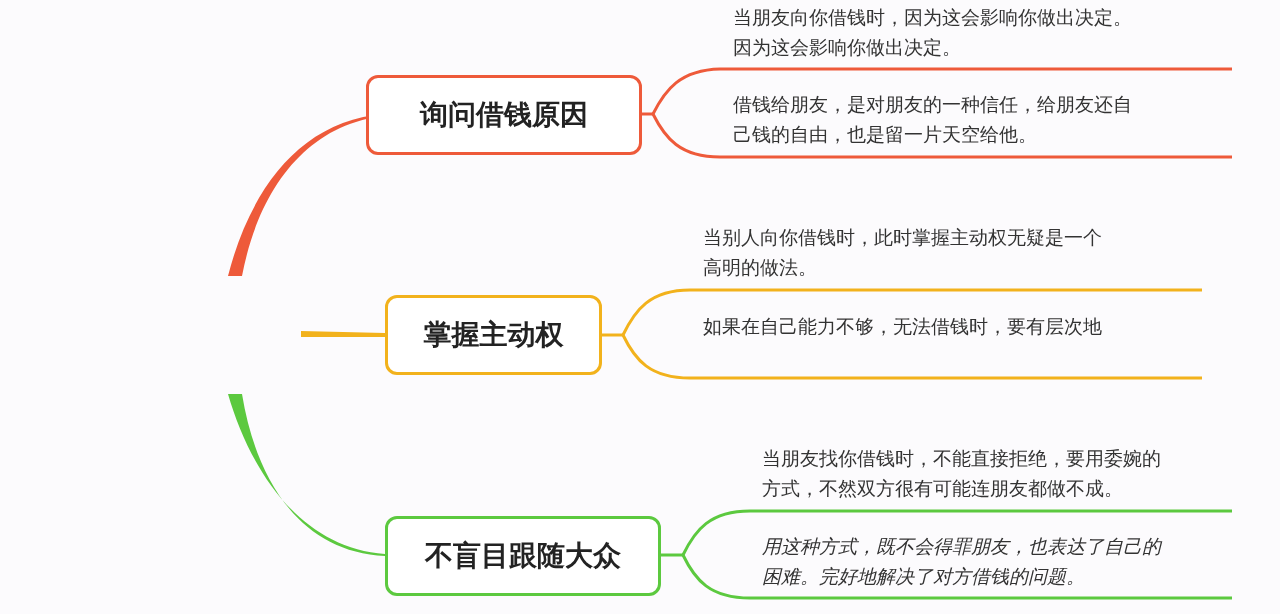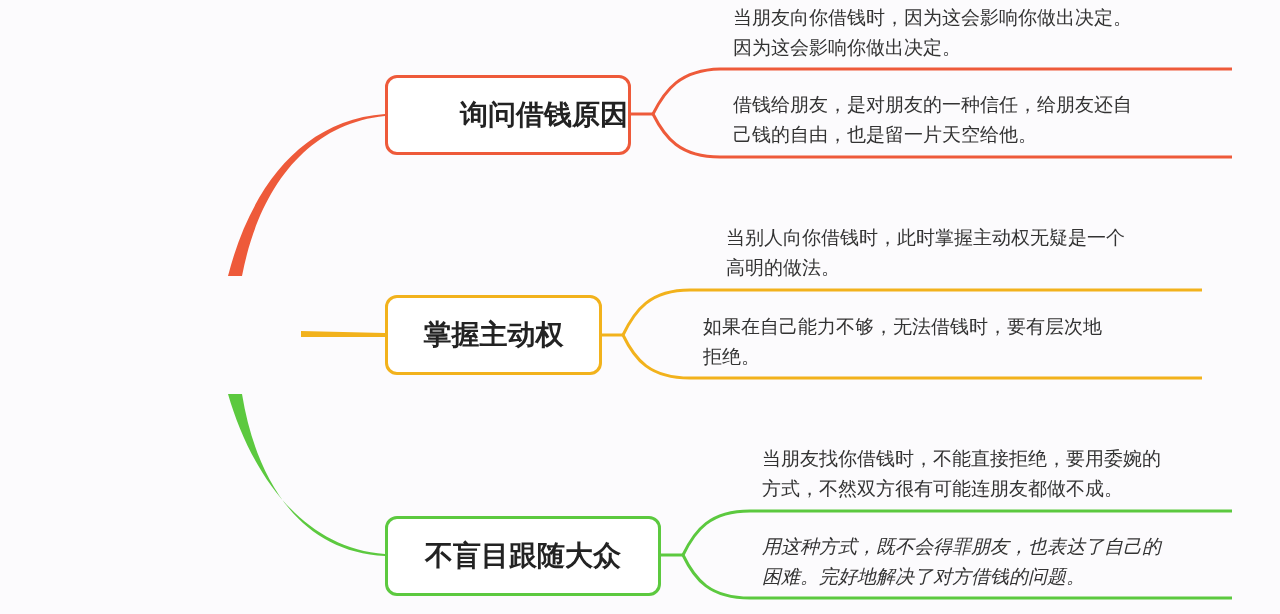--- a/index.html
+++ b/index.html
@@ -38,21 +38,21 @@
       border-radius: 14px;
       font-size: 44px;
       letter-spacing: 2px;
     }
     .branch {
       height: 80px;
       border: 3px solid;
       border-radius: 12px;
       font-size: 28px;
     }
-    .b1 { left: 385px; top: 75px; width: 246px; border-color: #ee5a3a; justify-content: flex-end; }
+    .b1 { left: 366px; top: 75px; width: 276px; border-color: #ee5a3a; }
     .b2 { left: 385px; top: 295px; width: 217px; border-color: #f2b21c; }
     .b3 { left: 385px; top: 516px; width: 276px; border-color: #5cc93f; }
     .leaf {
       position: absolute;
       font-size: 19px;
       line-height: 30px;
       color: #333;
       font-weight: normal;
     }
   </style>
@@ -101,27 +101,26 @@
 
   <div class="leaf" style="left:733px; top:2px;">
     <div>当朋友向你借钱时，因为这会影响你做出决定。</div>
     <div>因为这会影响你做出决定。</div>
   </div>
   <div class="leaf" style="left:733px; top:89px;">
     <div>借钱给朋友，是对朋友的一种信任，给朋友还自</div>
     <div>己钱的自由，也是留一片天空给他。</div>
   </div>
 
-  <div class="leaf" style="left:703px; top:222px;margin-left:23px;">
+  <div class="leaf" style="left:703px; top:222px;">
     <div>当别人向你借钱时，此时掌握主动权无疑是一个</div>
     <div>高明的做法。</div>
   </div>
   <div class="leaf" style="left:703px; top:311px;">
     <div>如果在自己能力不够，无法借钱时，要有层次地</div>
-    <div>拒绝。</div>
   </div>
 
   <div class="leaf" style="left:762px; top:443px;">
     <div>当朋友找你借钱时，不能直接拒绝，要用委婉的</div>
     <div>方式，不然双方很有可能连朋友都做不成。</div>
   </div>
   <div class="leaf" style="left:762px; top:531px;font-style:italic;">
     <div>用这种方式，既不会得罪朋友，也表达了自己的</div>
     <div>困难。完好地解决了对方借钱的问题。</div>
   </div>

